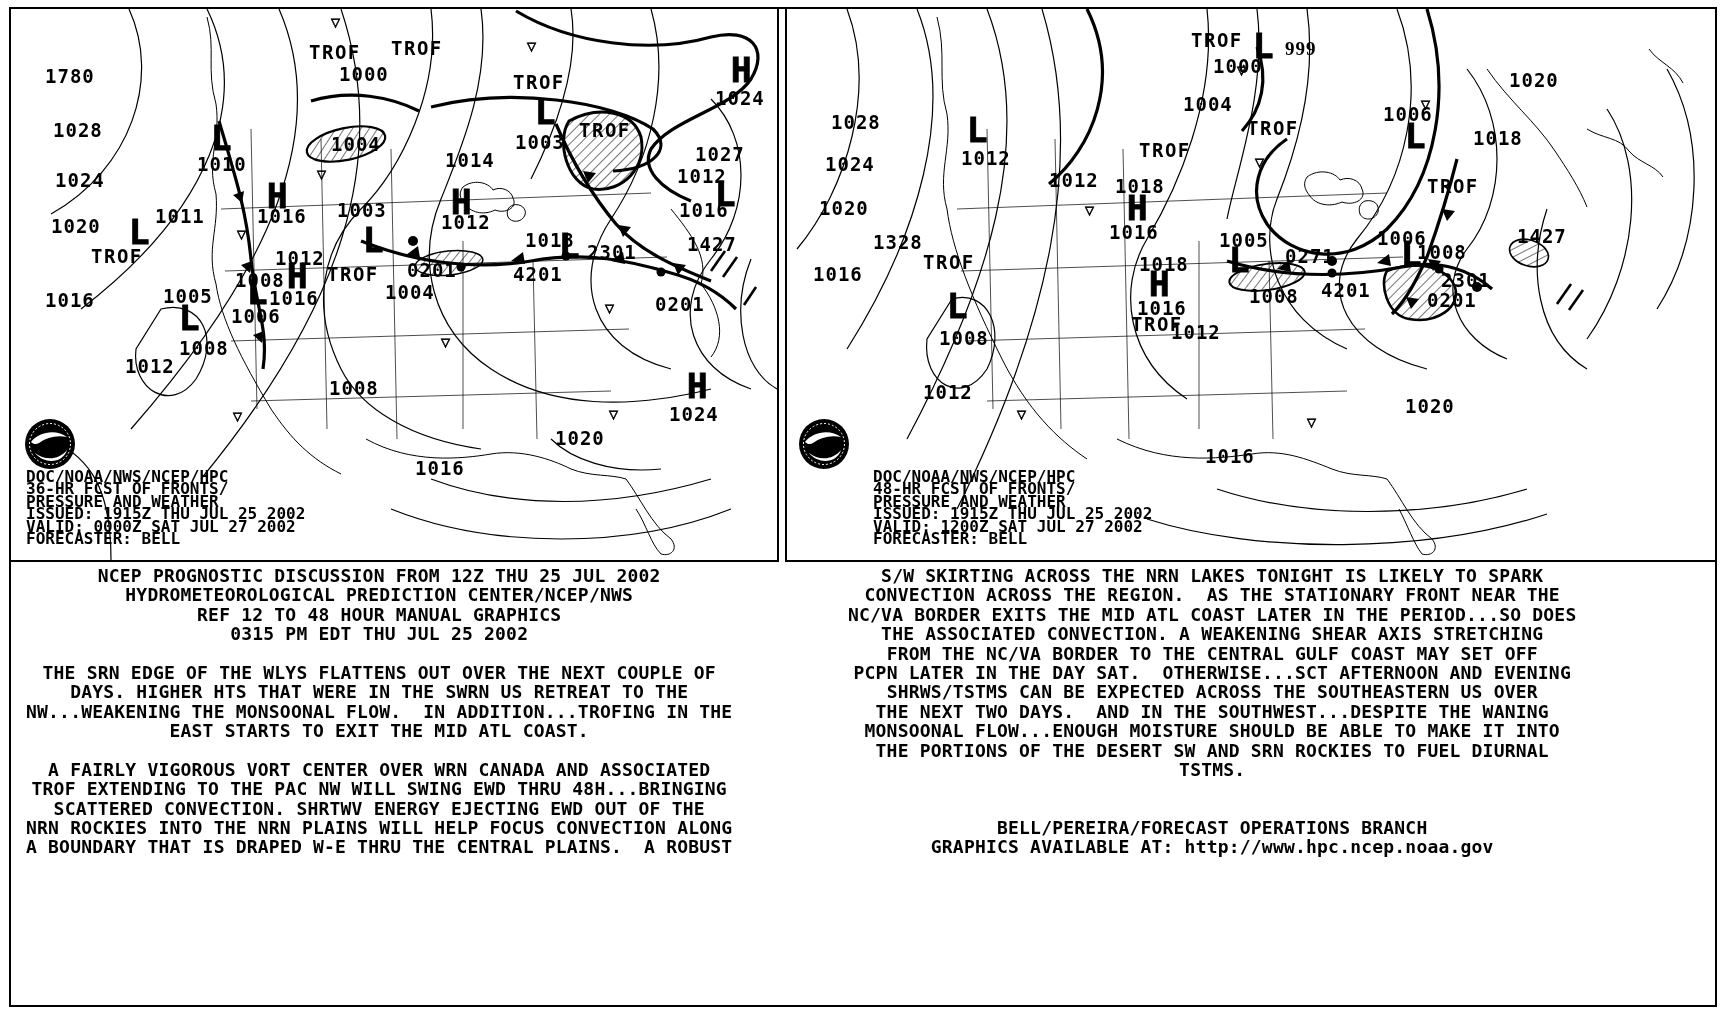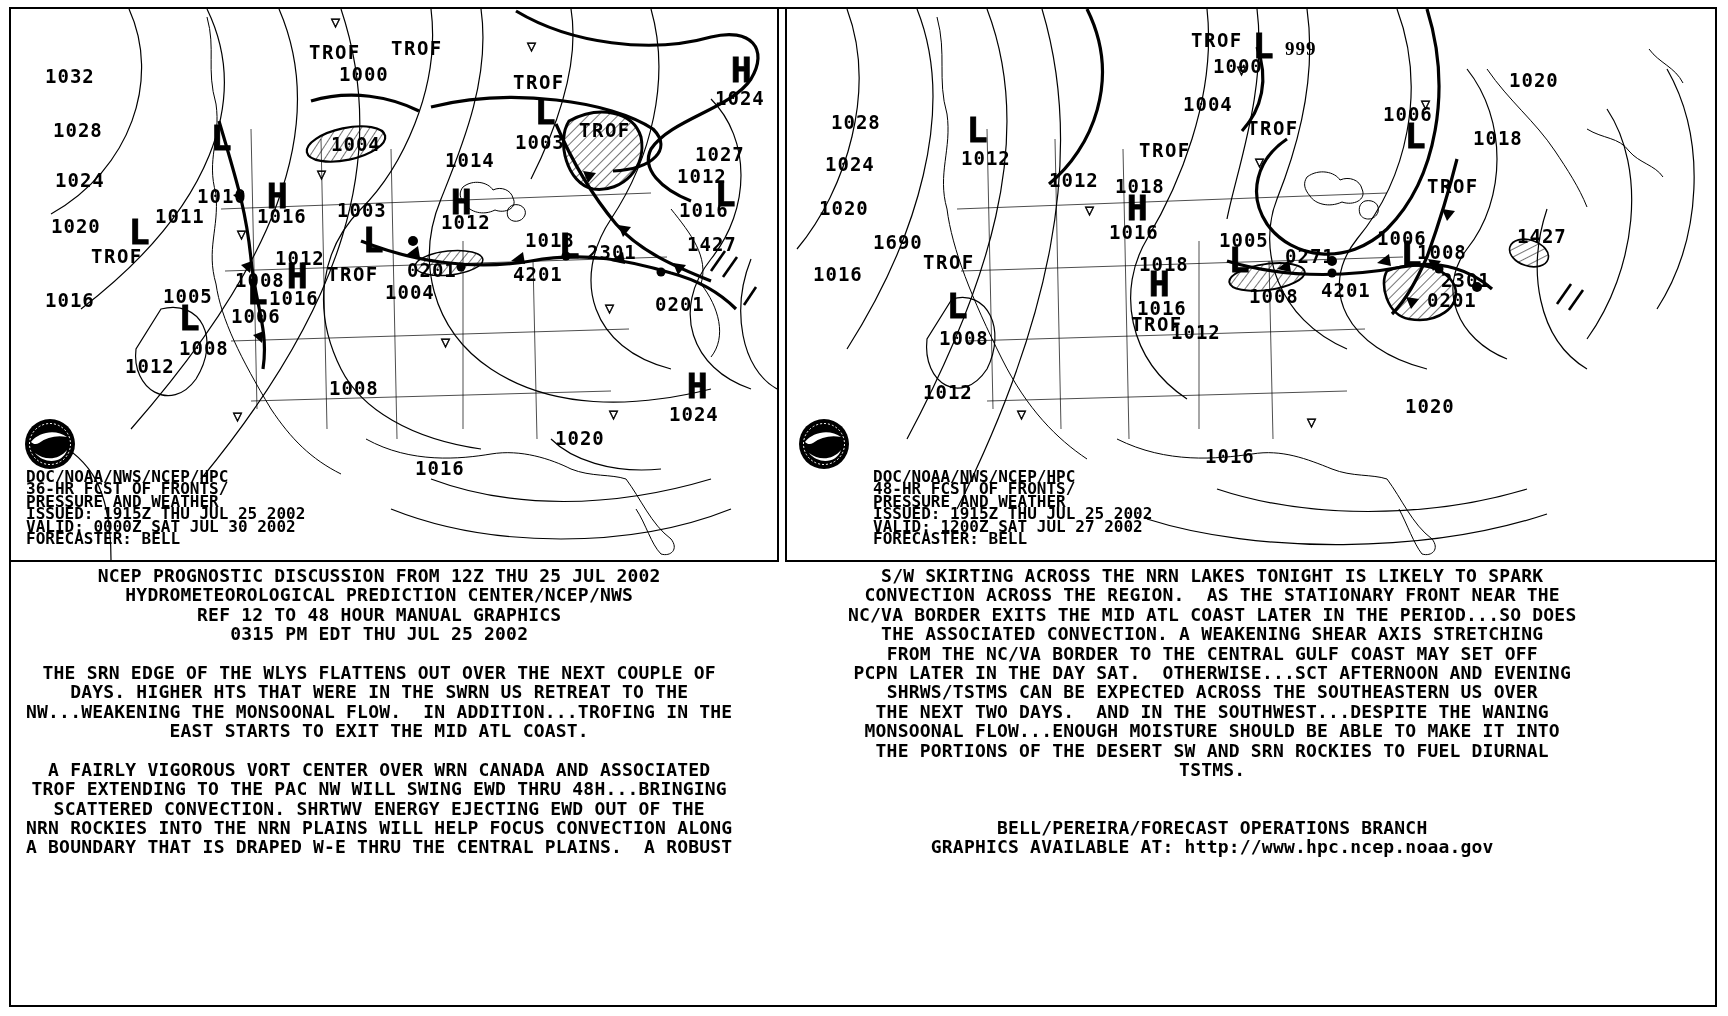--- a/index.html
+++ b/index.html
@@ -111,32 +111,32 @@
         <path d="M241,252 l-11,4 l9,8 z"></path>
         <path d="M253,322 l-11,4 l9,8 z"></path>
       <circle cx="450" cy="258" r="4.5"></circle>
         <circle cx="555" cy="247" r="4.5"></circle>
         <circle cx="650" cy="263" r="4.5"></circle>
       <circle cx="402" cy="232" r="5"></circle>
     </g>
   </svg>
 
   <div class="labels">
-      <span class="lbl p" style="left: 34px; top: 58px;">1032</span>
+      <span class="lbl p" style="left: 34px; top: 58px;">1780</span>
       <span class="lbl trof" style="left: 298px; top: 34px;">TROF</span>
       <span class="lbl trof" style="left: 380px; top: 30px;">TROF</span>
       <span class="lbl p" style="left: 328px; top: 56px;">1000</span>
       <span class="lbl trof" style="left: 502px; top: 64px;">TROF</span>
       <span class="lbl hl" style="left: 524px; top: 86px;">L</span>
       <span class="lbl trof" style="left: 568px; top: 112px;">TROF</span>
       <span class="lbl hl" style="left: 720px; top: 44px;">H</span>
       <span class="lbl p" style="left: 704px; top: 80px;">1024</span>
       <span class="lbl p" style="left: 42px; top: 112px;">1028</span>
       <span class="lbl hl" style="left: 200px; top: 112px;">L</span>
-      <span class="lbl p" style="left: 186px; top: 146px; margin-top: 32px;">1010</span>
+      <span class="lbl p" style="left: 186px; top: 146px;">1010</span>
       <span class="lbl p" style="left: 320px; top: 126px;">1004</span>
       <span class="lbl p" style="left: 504px; top: 124px;">1003</span>
       <span class="lbl p" style="left: 434px; top: 142px;">1014</span>
       <span class="lbl p" style="left: 684px; top: 136px;">1027</span>
       <span class="lbl p" style="left: 666px; top: 158px;">1012</span>
       <span class="lbl p" style="left: 44px; top: 162px;">1024</span>
       <span class="lbl p" style="left: 144px; top: 198px;">1011</span>
       <span class="lbl hl" style="left: 256px; top: 170px;">H</span>
       <span class="lbl p" style="left: 246px; top: 198px;">1016</span>
       <span class="lbl p" style="left: 326px; top: 192px;">1003</span>
@@ -183,21 +183,21 @@
       <span class="lbl sym" style="left: 430px; top: 326px;">▽</span>
     </div>
 
   <svg class="logo" style="left:12px;top:408px;" width="54" height="54" viewBox="0 0 54 54">
     <circle cx="27" cy="27" r="25" fill="#000"></circle>
     <circle cx="27" cy="27" r="20.5" fill="none" stroke="#fff" stroke-width="1" stroke-dasharray="2,2"></circle>
     <path d="M8,25 C16,14 34,12 44,20 C34,18 24,20 16,26 C13,28 10,27 8,25 Z" fill="#fff"></path>
     <path d="M12,36 C22,44 36,43 44,33 C40,46 22,48 12,36 Z" fill="#fff"></path>
   </svg>
 
-  <div class="credit" style="left:15px;top:462px;"><div>DOC/NOAA/NWS/NCEP/HPC</div><div>36-HR FCST OF FRONTS/</div><div>PRESSURE AND WEATHER</div><div>ISSUED: 1915Z THU JUL 25 2002</div><div>VALID: 0000Z SAT JUL 30 2002</div><div>FORECASTER: BELL</div></div>
+  <div class="credit" style="left:15px;top:462px;"><div>DOC/NOAA/NWS/NCEP/HPC</div><div>36-HR FCST OF FRONTS/</div><div>PRESSURE AND WEATHER</div><div>ISSUED: 1915Z THU JUL 25 2002</div><div>VALID: 0000Z SAT JUL 27 2002</div><div>FORECASTER: BELL</div></div>
 </div>
 
 <div class="map right">
   <svg class="decor" width="928" height="551" viewBox="0 0 928 551">
     <defs>
       <pattern id="hxR" width="7" height="7" patternUnits="userSpaceOnUse" patternTransform="rotate(45)">
         <line x1="0" y1="0" x2="0" y2="7" stroke="#000" stroke-width="1.1"></line>
       </pattern>
     </defs>
     <g stroke="#000" stroke-width="1.2" fill="none">
@@ -270,21 +270,21 @@
       <span class="lbl p" style="left: 44px; top: 104px;">1028</span>
       <span class="lbl p" style="left: 38px; top: 146px;">1024</span>
       <span class="lbl p" style="left: 32px; top: 190px;">1020</span>
       <span class="lbl p" style="left: 26px; top: 256px;">1016</span>
       <span class="lbl hl" style="left: 180px; top: 104px;">L</span>
       <span class="lbl p" style="left: 174px; top: 140px;">1012</span>
       <span class="lbl p" style="left: 262px; top: 162px;">1012</span>
       <span class="lbl p" style="left: 328px; top: 168px;">1018</span>
       <span class="lbl hl" style="left: 340px; top: 182px;">H</span>
       <span class="lbl p" style="left: 322px; top: 214px;">1016</span>
-      <span class="lbl p" style="left: 86px; top: 224px;">1690</span>
+      <span class="lbl p" style="left: 86px; top: 224px;">1328</span>
       <span class="lbl trof" style="left: 136px; top: 244px;">TROF</span>
       <span class="lbl hl" style="left: 160px; top: 280px;">L</span>
       <span class="lbl p" style="left: 152px; top: 320px;">1008</span>
       <span class="lbl p" style="left: 136px; top: 374px;">1012</span>
       <span class="lbl trof" style="left: 404px; top: 22px;">TROF</span>
       <span class="lbl hl" style="left: 466px; top: 20px;">L</span>
       <span class="lbl p" style="left: 498px; top: 30px; font-family: Liberation Serif, serif;">999</span>
       <span class="lbl p" style="left: 426px; top: 48px;">1000</span>
       <span class="lbl p" style="left: 396px; top: 86px;">1004</span>
       <span class="lbl trof" style="left: 460px; top: 110px;">TROF</span>

